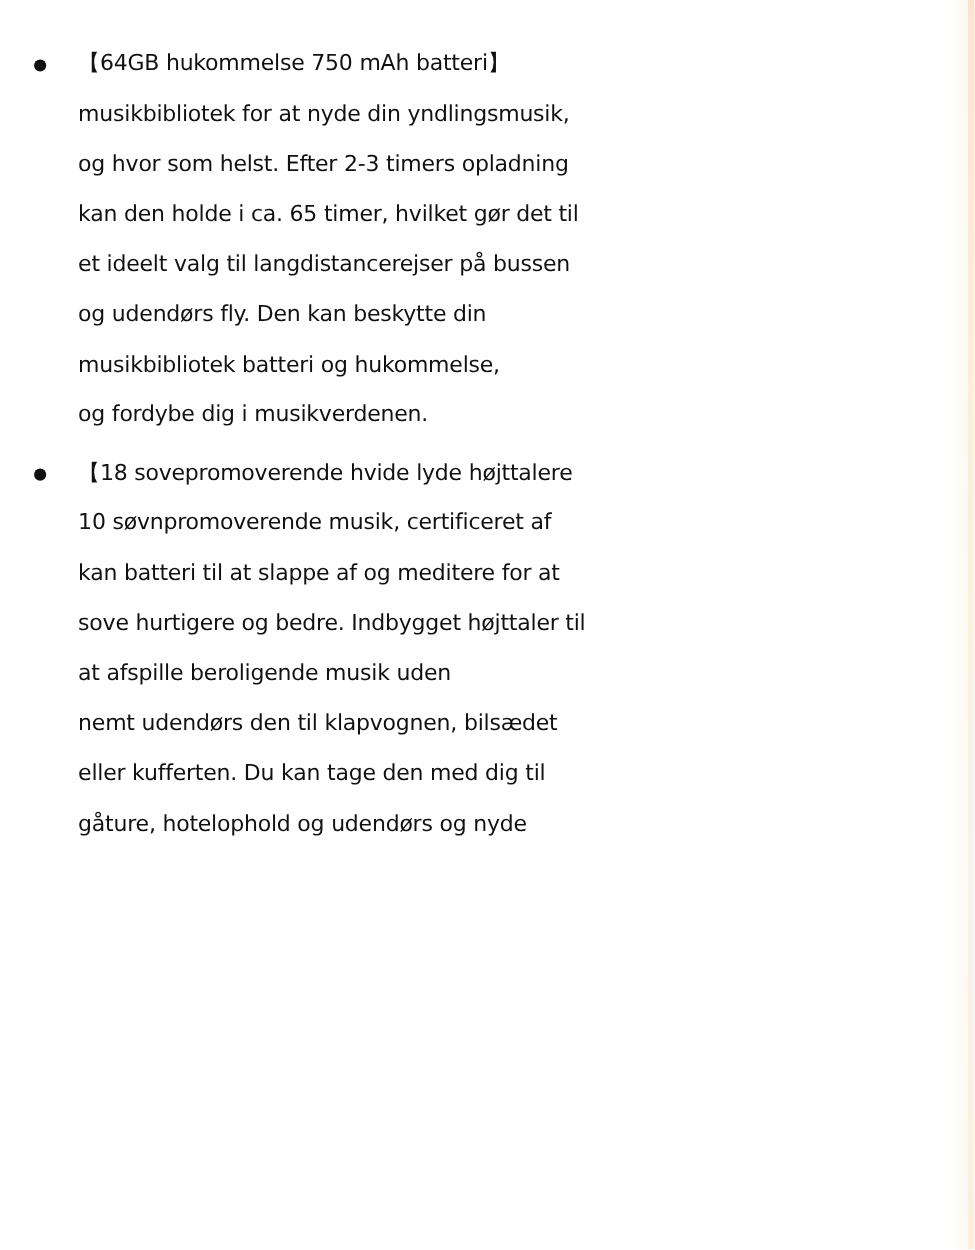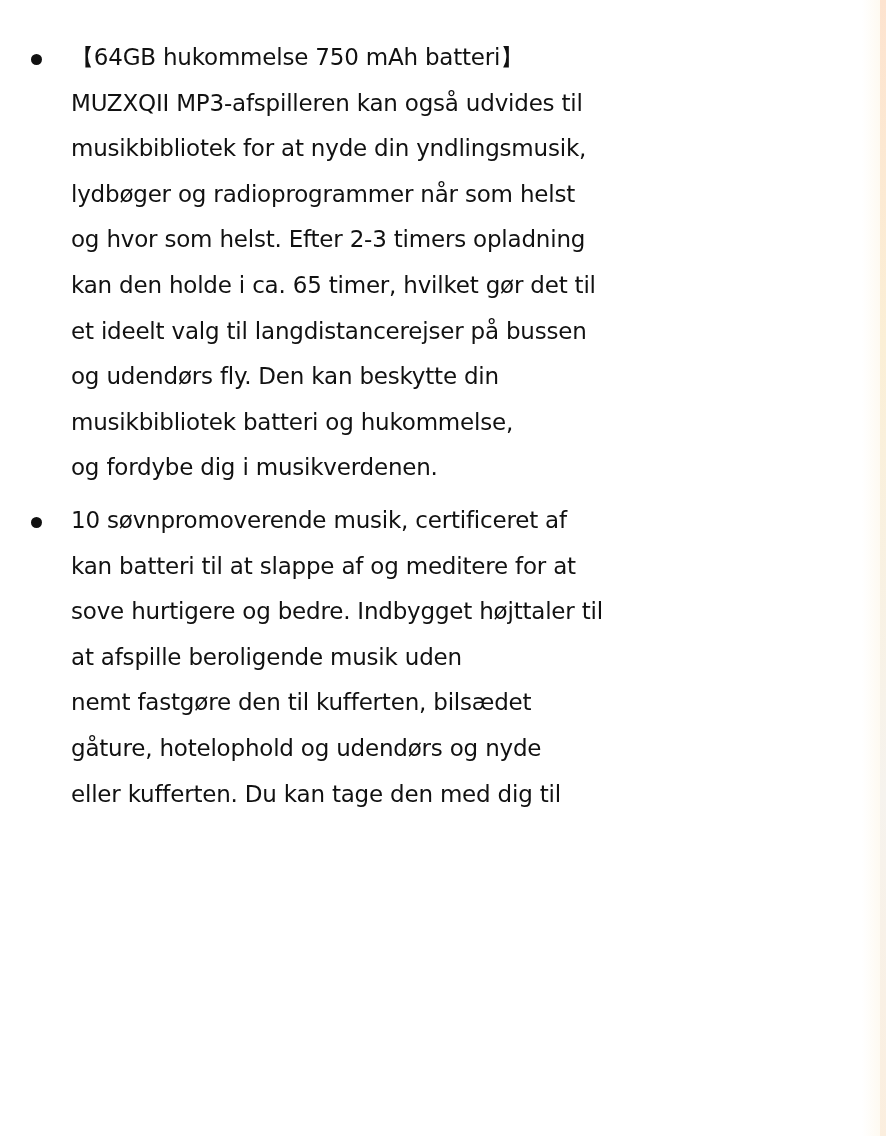--- a/index.html
+++ b/index.html
@@ -49,49 +49,48 @@
       position: absolute;
       left: 31px;
       top: 19px;
       width: 11px;
       height: 11px;
       border-radius: 50%;
       background: #111111;
     }
     .line {
       display: block;
-      font-size: 23px;
+      font-size: 20px;
       line-height: 45.6px;
       white-space: nowrap;
       letter-spacing: -0.2px;
     }
   </style>
 </head>
 <body>
 
 <div class="edge-fade"></div>
 <div class="edge-strip"></div>
 
 <ul class="bullet-list">
   <li class="bullet-item">
     <span class="bullet-dot"></span>
     <span class="line">  【64GB hukommelse 750 mAh batteri】</span>
-    <span class="line">MUZXQII MP3-afspilleren kan også udvides til</span>
     <span class="line">musikbibliotek for at nyde din yndlingsmusik,</span>
-    <span class="line">lydbøger og radioprogrammer når som helst</span>
     <span class="line">og hvor som helst. Efter 2-3 timers opladning</span>
     <span class="line">kan den holde i ca. 65 timer, hvilket gør det til</span>
     <span class="line">et ideelt valg til langdistancerejser på bussen</span>
     <span class="line">og udendørs fly. Den kan beskytte din</span>
     <span class="line">musikbibliotek batteri og hukommelse,</span>
     <span class="line">og fordybe dig i musikverdenen.</span>
   </li>
   <li class="bullet-item">
     <span class="bullet-dot"></span>
+    <span class="line">  【18 sovepromoverende hvide lyde højttalere</span>
     <span class="line">10 søvnpromoverende musik, certificeret af</span>
     <span class="line">kan batteri til at slappe af og meditere for at</span>
     <span class="line">sove hurtigere og bedre. Indbygget højttaler til</span>
     <span class="line">at afspille beroligende musik uden</span>
-    <span class="line">nemt fastgøre den til kufferten, bilsædet</span>
+    <span class="line">nemt udendørs den til klapvognen, bilsædet</span>
+    <span class="line">eller kufferten. Du kan tage den med dig til</span>
     <span class="line">gåture, hotelophold og udendørs og nyde</span>
-    <span class="line">eller kufferten. Du kan tage den med dig til</span>
   </li>
 </ul>
 
 </body></html>

